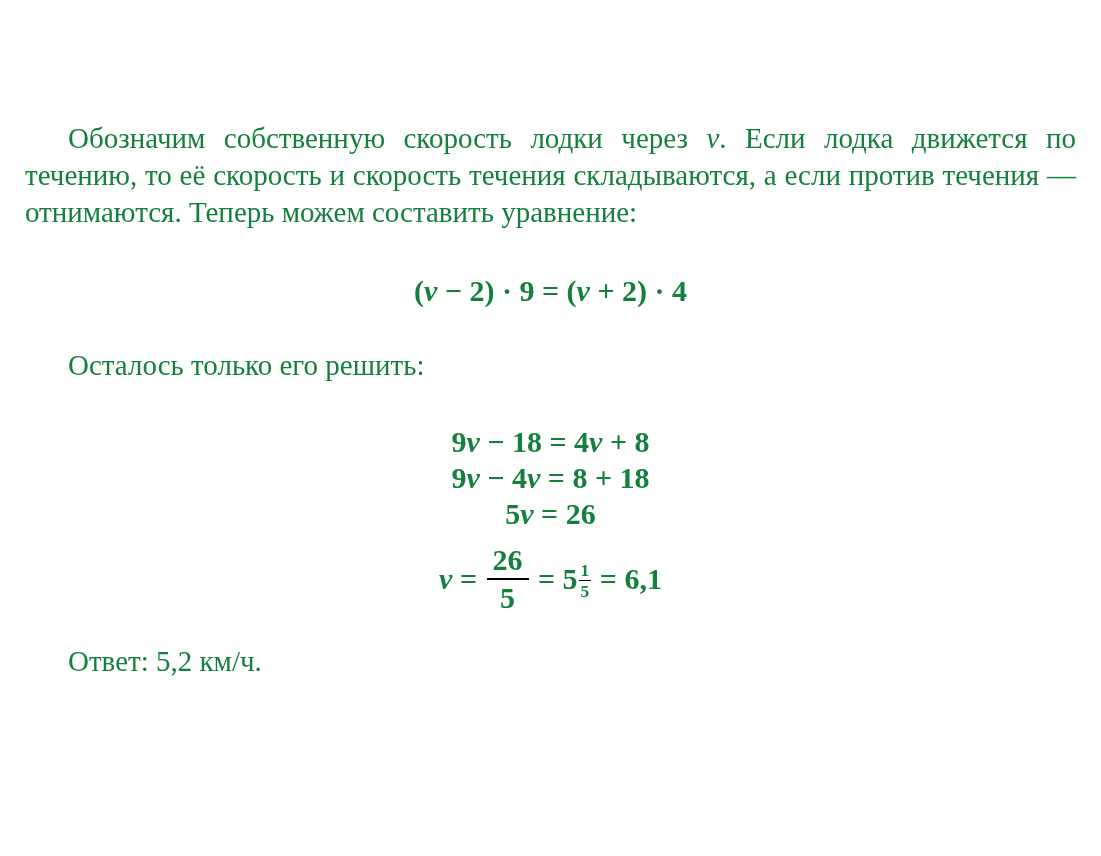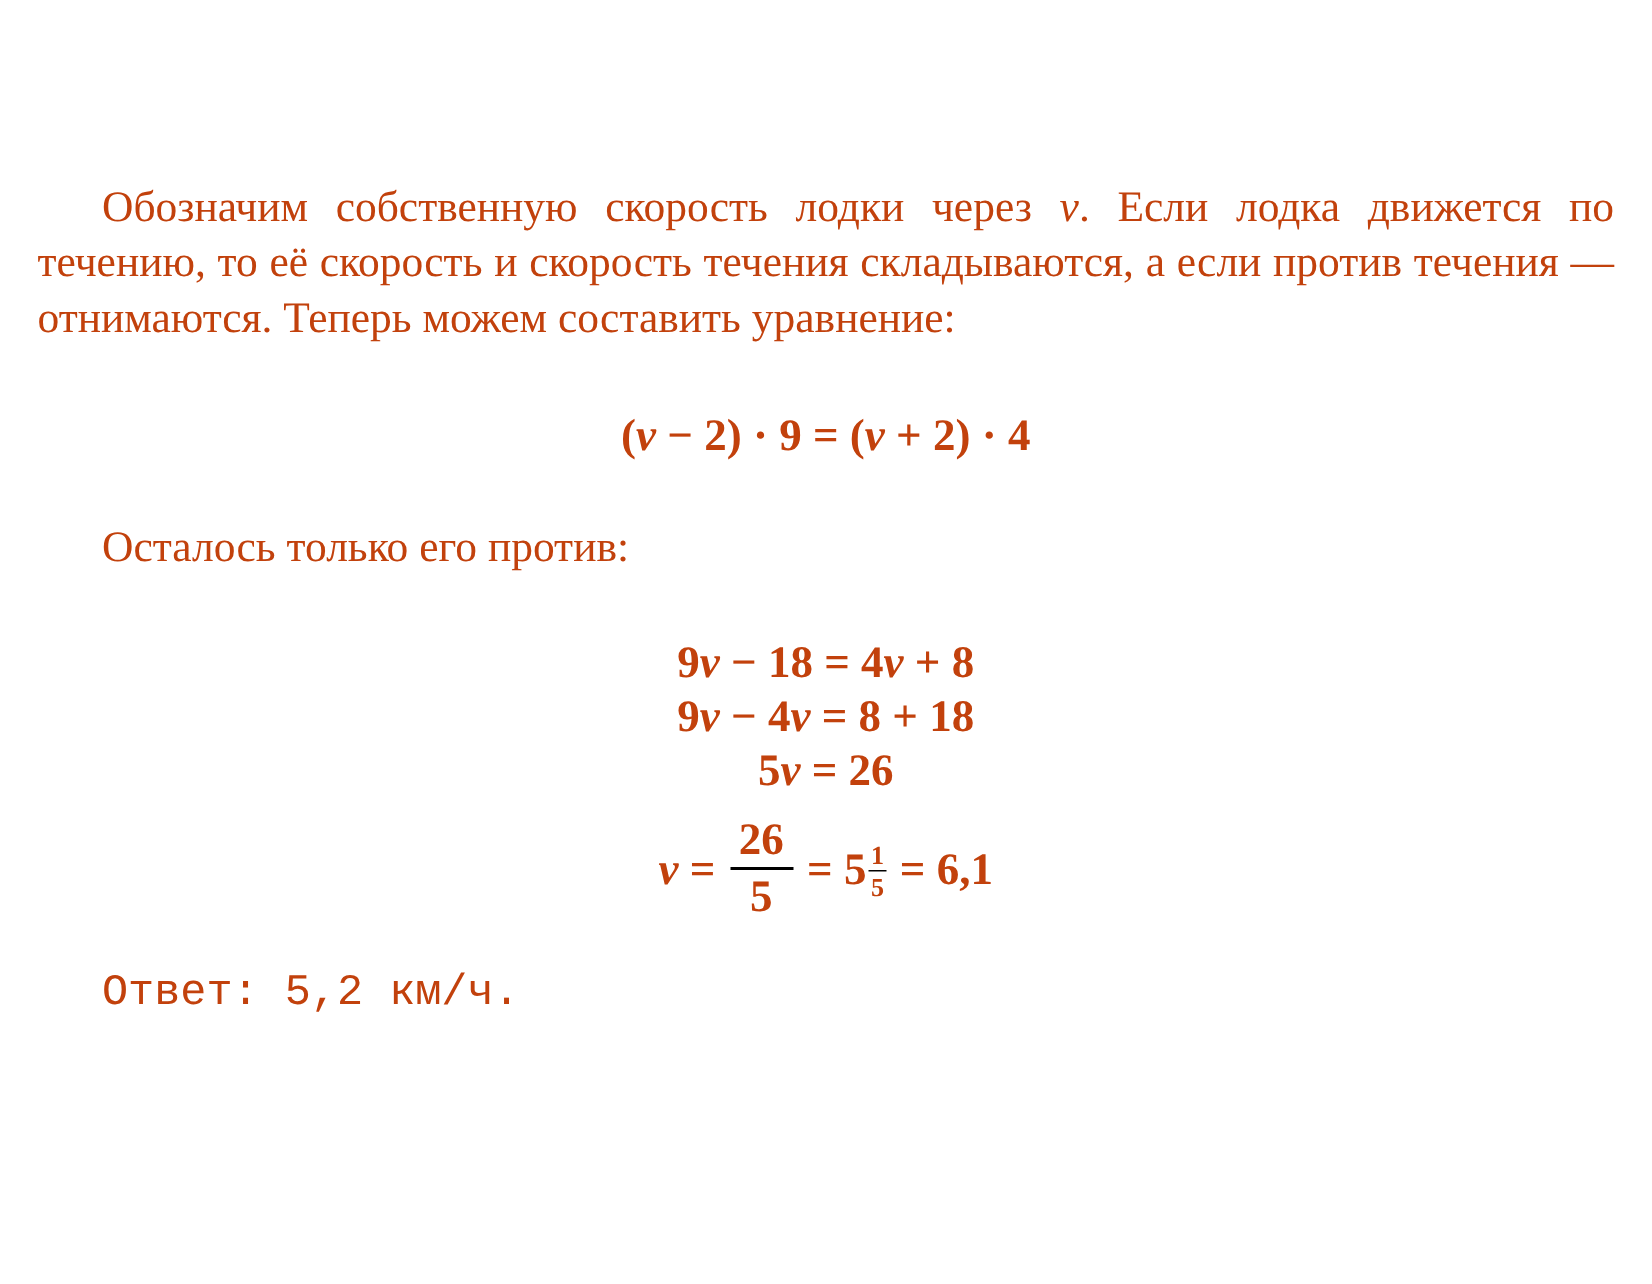--- a/index.html
+++ b/index.html
@@ -5,21 +5,21 @@
   html, body {
     margin: 0;
     padding: 0;
     background: #ffffff;
   }
   .page {
     position: relative;
     width: 1101px;
     height: 720px;
     background: #ffffff;
-    color: #c2410c;
+    color: #15803d;
     font-family: "Liberation Serif", "DejaVu Serif", serif;
     overflow: hidden;
     box-sizing: border-box;
   }
   .content {
     padding: 0 25px;
   }
   .para {
     margin: 120px 0 0 0;
     font-size: 29px;
@@ -46,21 +46,20 @@
   }
   .eq-step1  { margin-top: 40px; }
   .eq-step2  { }
   .eq-step3  { }
   .eq-step4  { margin-top: 16px; }
   .answer {
     margin-top: 26px;
     font-size: 29px;
     line-height: 37px;
     text-indent: 43px;
-    font-family: Liberation Mono, monospace;
   }
   
   .frac {
     display: inline-block;
     vertical-align: middle;
     text-align: center;
     position: relative;
     top: -0.12em;
     margin: 0 2px;
   }
@@ -86,21 +85,21 @@
 </head>
 <body>
 
 <div class="page">
   <div class="content">
 
     <p class="para"><span>Обозначим собственную скорость лодки через </span><span class="mi">v</span><span>. Если лодка движется по течению, то её скорость и скорость течения складываются, а если против течения — отнимаются. Теперь можем составить уравнение:</span></p>
 
     <div class="equation eq-main"><span>(</span><span class="mi">v</span><span> − 2) · 9 = (</span><span class="mi">v</span><span> + 2) · 4</span></div>
 
-    <p class="line-indent">Осталось только его против:</p>
+    <p class="line-indent">Осталось только его решить:</p>
 
     <div class="equation eq-step1"><span>9</span><span class="mi">v</span><span> − 18 = 4</span><span class="mi">v</span><span> + 8</span></div>
 
     <div class="equation eq-step2"><span>9</span><span class="mi">v</span><span> − 4</span><span class="mi">v</span><span> = 8 + 18</span></div>
 
     <div class="equation eq-step3"><span>5</span><span class="mi">v</span><span> = 26</span></div>
 
     <div class="equation eq-step4"><span class="mi">v</span><span> = </span><span class="frac"><span class="num">26</span><span class="den">5</span></span><span> = </span><span>5</span><span class="frac small"><span class="num">1</span><span class="den">5</span></span><span> = </span><span>6,1</span></div>
 
     <p class="answer">Ответ: 5,2 км/ч.</p>

